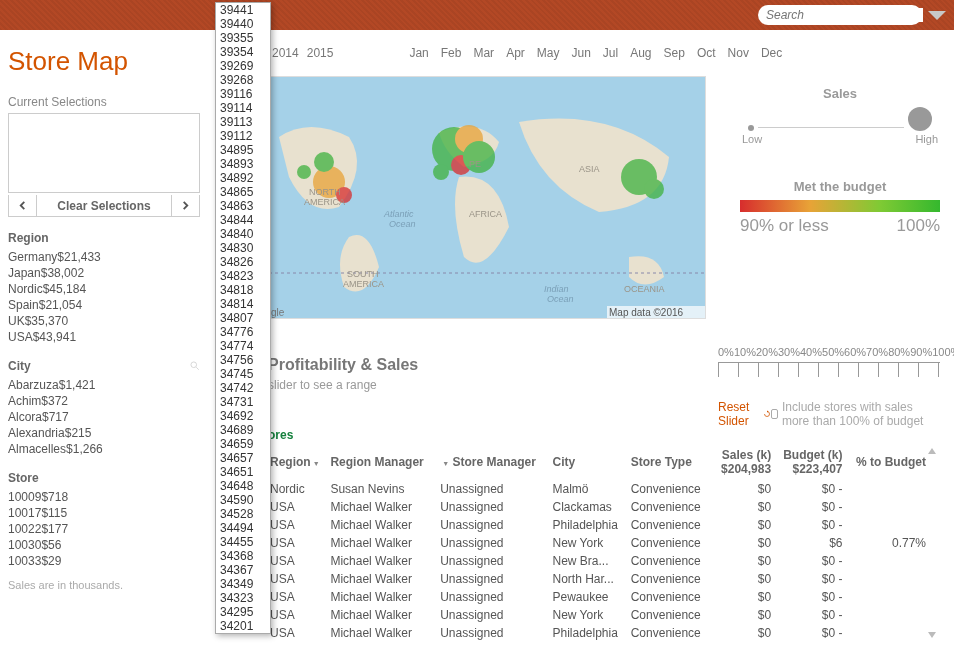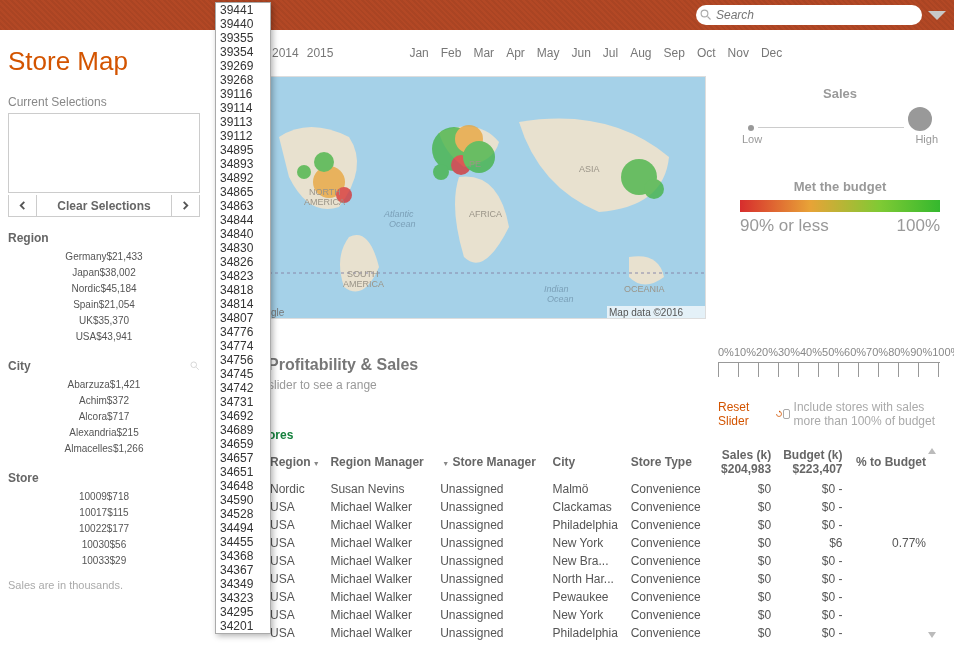--- a/index.html
+++ b/index.html
@@ -1,33 +1,33 @@
 <!DOCTYPE html>
 <html><head>
 <meta charset="utf-8">
 <style>
 * { margin: 0; padding: 0; box-sizing: border-box; font-family: Arial, sans-serif; }
 body { font-size: 12px; color: #555; width: 954px; height: 650px; overflow: hidden; background: #fff; position: relative; }
 .top-bar { height: 30px; background: #b34825; background-image: repeating-linear-gradient(45deg, rgba(0,0,0,0.05) 0 2px, transparent 2px 4px); display: flex; align-items: center; justify-content: flex-end; padding: 0 8px; }
-.search-wrap { display: flex; align-items: center; background: #fff; border-radius: 10px; height: 20px; padding: 0 6px 0 4px; width: 226px; margin-right: 4px; }
+.search-wrap { display: flex; align-items: center; background: #fff; border-radius: 10px; height: 20px; padding: 0 6px 0 4px; width: 164px; margin-right: 4px; }
 .search-wrap svg { width: 12px; height: 12px; fill: #aaa; margin-right: 4px; }
 .search-wrap input { border: none; outline: none; flex: 1; font-size: 12px; font-style: italic; color: #999; }
 .dropdown-arrow { width: 0; height: 0; border-left: 9px solid transparent; border-right: 9px solid transparent; border-top: 9px solid #c8c8c8; margin-left: 2px; cursor: pointer; }
 .main { display: flex; height: 620px; position: relative; }
 .sidebar { width: 208px; padding: 10px 8px; background: #fff; }
 .page-title { font-size: 26px; color: #d35400; font-weight: normal; margin: 6px 0 18px 0; }
 .sel-label { font-size: 12px; color: #888; margin-bottom: 4px; }
 .sel-box { border: 1px solid #ccc; height: 80px; background: #fff; margin-bottom: 2px; }
 .nav-row { display: flex; height: 22px; border: 1px solid #ccc; border-top: none; gap: 8px; }
 .nav-btn { flex: 0 0 28px; display: flex; align-items: center; justify-content: center; cursor: pointer; border-right: 1px solid #ccc; }
 .nav-btn:last-child { border-right: none; border-left: 1px solid #ccc; }
 .nav-mid { flex: 1; display: flex; align-items: center; justify-content: center; font-weight: bold; color: #666; cursor: pointer; }
 .list-head { display: flex; justify-content: space-between; align-items: center; font-weight: bold; color: #666; margin-top: 14px; margin-bottom: 4px; font-size: 12px; }
 .list-head .srch { width: 10px; height: 10px; opacity: 0.5; }
-.kvrow { display: flex; justify-content: center; font-size: 10px; color: #555; line-height: 16px; }
+.kvrow { display: flex; justify-content: flex-start; font-size: 12px; color: #555; line-height: 16px; }
 .kvrow .v { text-align: right; }
 .note { font-size: 11px; color: #aaa; margin-top: 10px; }
 .content { flex: 1; position: relative; padding: 10px 14px 0 60px; }
 .year-month-row { display: flex; align-items: center; gap: 4px; font-size: 12px; color: #777; position: absolute; top: 14px; left: 60px; right: 14px; }
 .year-month-row .yr, .year-month-row .mo { padding: 2px 4px; cursor: pointer; }
 .year-month-row .gap { flex: 0 0 60px; }
 .year-month-row .months { display: flex; gap: 4px; }
 .map-wrap { position: absolute; top: 46px; left: 60px; width: 438px; height: 243px; background: linear-gradient(#a5d1e8,#a5d1e8); border: 1px solid #ddd; overflow: hidden; }
 .legend-box { position: absolute; top: 56px; right: 14px; width: 200px; }
 .legend-title { font-weight: bold; color: #999; text-align: center; font-size: 13px; margin-bottom: 6px; }
@@ -39,21 +39,21 @@
 .grad-box { margin-top: 34px; }
 .grad-bar { height: 12px; background: linear-gradient(to right, #d72d2d 0%, #e8a337 35%, #7fca34 70%, #35b82e 100%); }
 .grad-lab { display: flex; justify-content: space-between; font-size: 17px; color: #999; margin-top: 4px; }
 .section-title { position: absolute; top: 326px; left: 60px; font-size: 16px; font-weight: bold; color: #777; }
 .section-sub { position: absolute; top: 348px; left: 60px; font-size: 12px; color: #999; }
 .pct-scale { position: absolute; top: 316px; left: 510px; right: 14px; }
 .pct-labels { display: flex; justify-content: space-between; font-size: 11px; color: #888; }
 .pct-ticks { position: relative; height: 14px; border-top: 1px solid #999; margin-top: 4px; }
 .pct-ticks::before { content: ""; position: absolute; top: 0; left: 0; right: 0; height: 14px; background-image: repeating-linear-gradient(to right, #999 0 1px, transparent 1px 20px); }
 .reset-row { position: absolute; top: 370px; left: 510px; right: 14px; display: flex; justify-content: space-between; align-items: center; font-size: 12px; }
-.reset-link { color: #d35400; cursor: pointer; display: flex; align-items: center; gap: 20px; }
+.reset-link { color: #d35400; cursor: pointer; display: flex; align-items: center; gap: 8px; }
 .include-wrap { display: flex; align-items: center; gap: 4px; color: #aaa; }
 .include-wrap .cb { width: 10px; height: 10px; border: 1px solid #aaa; border-radius: 2px; }
 .stores-label { position: absolute; top: 398px; left: 60px; font-weight: bold; color: #15803d; font-size: 12px; }
 .table-wrap { position: absolute; top: 414px; left: 60px; right: 14px; }
 table { width: 100%; border-collapse: collapse; font-size: 12px; color: #555; }
 th { text-align: left; font-weight: bold; color: #666; padding: 4px 2px; white-space: nowrap; }
 th.r, td.r { text-align: right; }
 th .arr { font-size: 7px; margin-left: 2px; color: #888; }
 td { padding: 2px 2px; white-space: nowrap; }
 .dropdown-list { position: absolute; top: 2px; left: 215px; width: 56px; background: #fff; border: 1px solid #aaa; box-shadow: 2px 2px 6px rgba(0,0,0,0.3); max-height: 634px; overflow-y: scroll; z-index: 100; }

